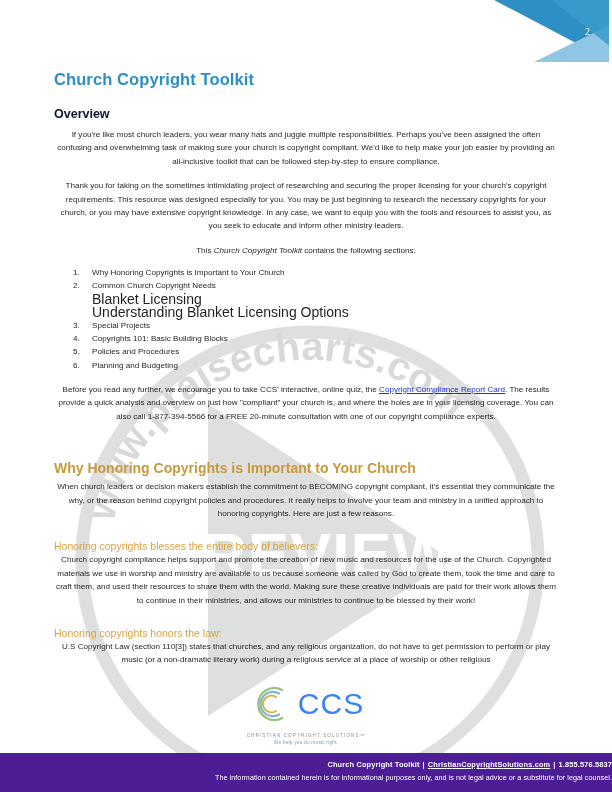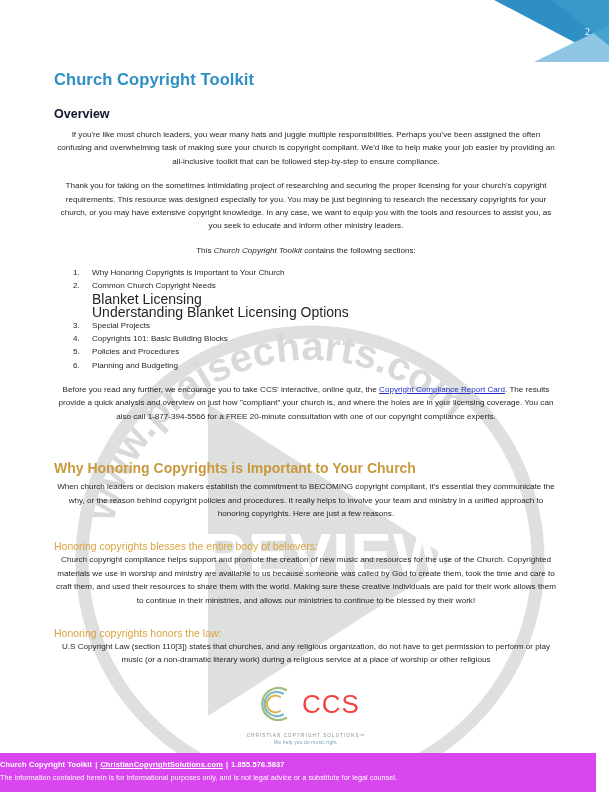--- a/index.html
+++ b/index.html
@@ -156,49 +156,49 @@
     z-index: 4;
   }
   .logo-row {
     display: inline-flex;
     align-items: center;
     gap: 6px;
   }
   .logo-mark { display: block; }
   .logo-ccs {
     font-family: "Liberation Sans", sans-serif;
-    font-size: 26px;
+    font-size: 30px;
     letter-spacing: 1px;
-    color: #ef4444;
+    color: #3b82f6;
     line-height: 1;
   }
   .logo-sub {
     margin-top: 3px;
     font-size: 4.6px;
     letter-spacing: 1.1px;
     color: #8a8c8e;
   }
   .logo-tag {
     margin-top: 2px;
     font-size: 4.8px;
     letter-spacing: .2px;
     color: #6f9fc0;
   }
 
   
   .footer-bar {
     position: absolute;
     left: 0;
-    right: 16px;
+    right: 0;
     bottom: 0;
     height: 39px;
-    background: #d946ef;
+    background: #4c1d95;
     z-index: 4;
     color: #ffffff;
-    text-align: left;
+    text-align: right;
     padding-top: 7px;
     box-sizing: border-box;
   }
   .footer-line1 {
     font-size: 7.4px;
     font-weight: bold;
     letter-spacing: .15px;
     margin-bottom: 4px;
   }
   .footer-line1 .sep { font-weight: bold; padding: 0 3px; }

